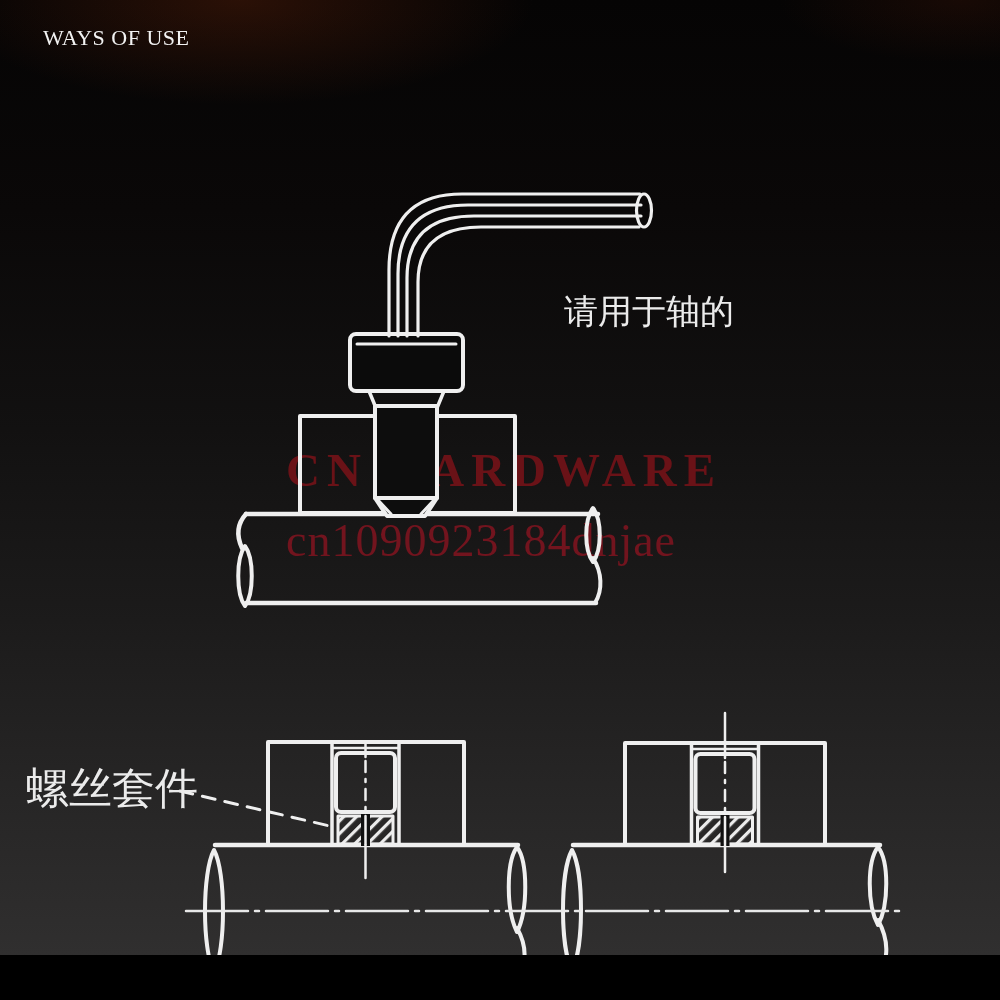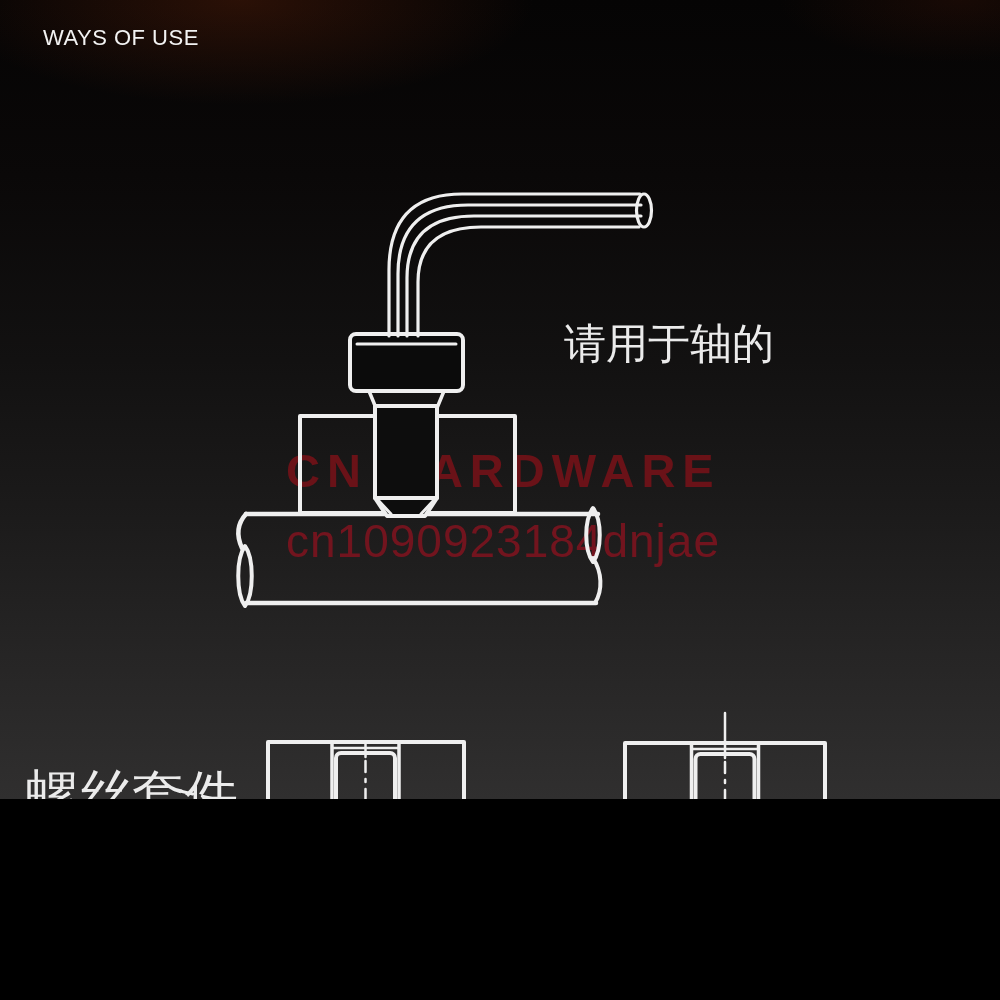--- a/index.html
+++ b/index.html
@@ -1,39 +1,39 @@
 <!DOCTYPE html>
 <html><head>
 <meta charset="utf-8">
 <style>
   html,body{margin:0;padding:0;background:#000;}
   .page{
-    position:relative;width:1000px;height:799px;overflow:hidden;
-    font-family:Liberation Sans, sans-serif;
+    position:relative;width:1000px;height:955px;overflow:hidden;
+    font-family:Liberation Serif, serif;
     background:linear-gradient(180deg,#050404 0%,#0a0808 22%,#121111 45%,#1c1b1b 65%,#262525 82%,#302f2f 100%);
   }
   .glow{
     position:absolute;left:0;top:0;width:100%;height:100%;pointer-events:none;
     background:radial-gradient(420px 150px at 240px 0px, rgba(130,45,12,0.30), rgba(130,45,12,0) 70%),
                radial-gradient(260px 90px at 960px 0px, rgba(110,35,10,0.18), rgba(110,35,10,0) 70%);
   }
   .title{
     position:absolute;left:43px;top:25px;
     font-size:22px;letter-spacing:0.5px;color:#f2f2f2;font-weight:400;
   }
   .watermark{position:absolute;left:286px;top:447px;line-height:1;pointer-events:none;}
   .wm1{display:block;font-size:47px;font-weight:bold;letter-spacing:7px;color:#6f1218;opacity:0.95;}
   .wm2{display:block;margin-top:24px;font-size:46px;font-weight:400;letter-spacing:1px;color:#7c141f;opacity:0.9;}
   .caption{
     position:absolute;left:564px;top:283px;
-    font-size:42px;line-height:57px;color:#ebebeb;font-weight:400;margin-top:32px;
+    font-size:34px;line-height:57px;color:#ebebeb;font-weight:400;
   }
   .kit-label{
     position:absolute;left:26px;top:760px;
-    font-size:53px;color:#ebebeb;font-weight:400;
+    font-size:43px;color:#ebebeb;font-weight:400;
   }
   svg.diagrams{position:absolute;left:0;top:0;}
 </style>
 </head>
 <body>
 
 <div class="page">
 
   <div class="glow"></div>
 

